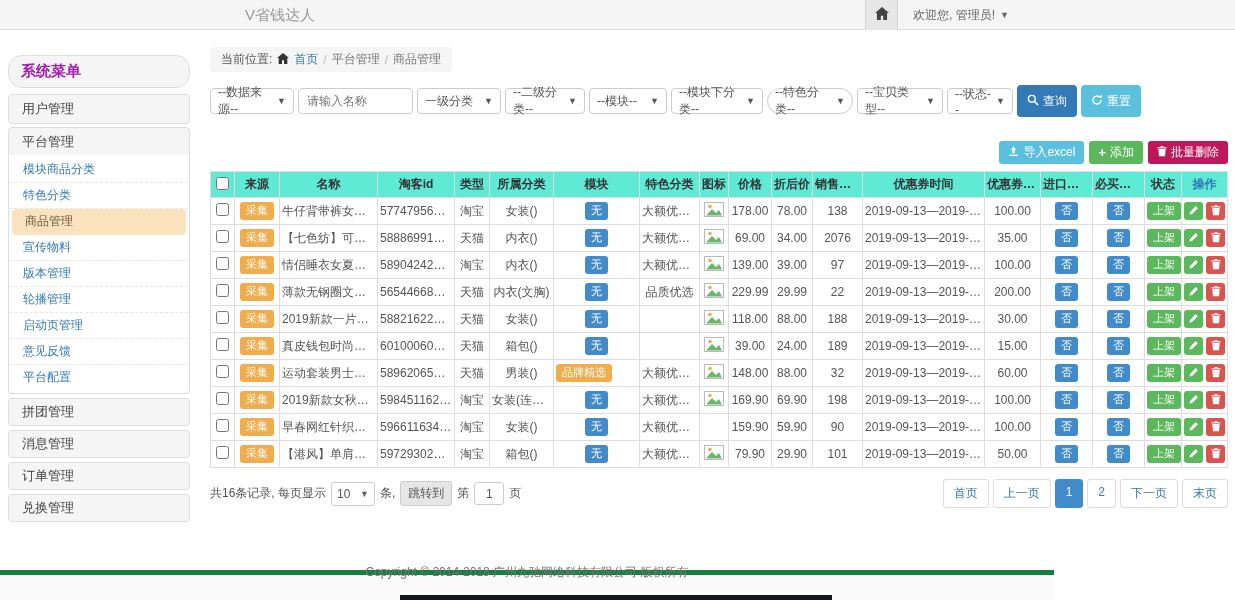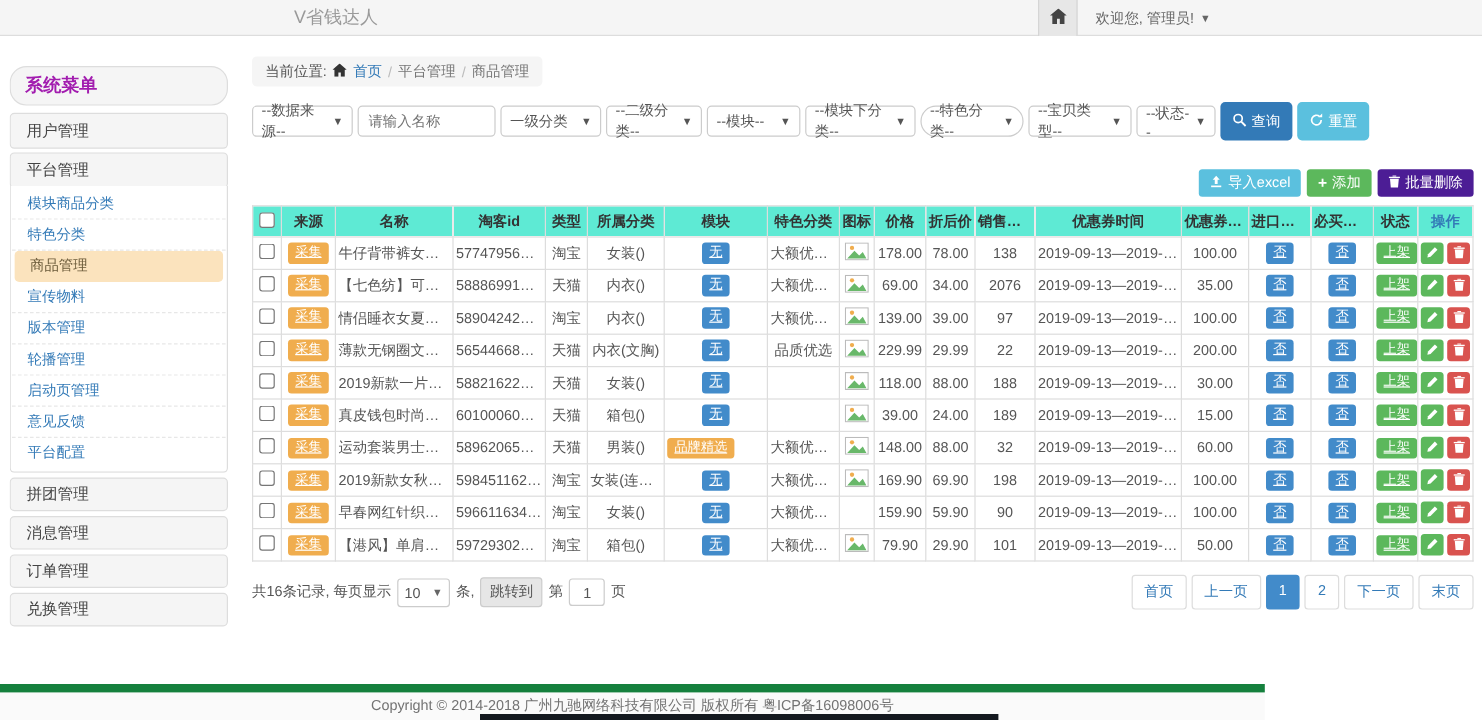--- a/index.html
+++ b/index.html
@@ -35,48 +35,48 @@
   .sel .caret { color:#555; }
   .txt-input { height:26px; width:115px; border:1px solid #ccc; border-radius:4px; padding:0 8px; font-size:12px; color:#555; font-family:inherit; }
   .btn { height:26px; border:none; border-radius:4px; color:#fff; font-size:12px; padding:16px 10px; display:inline-flex; align-items:center; gap:4px; cursor:pointer; font-family:inherit; }
   .btn-search { background:#337ab7; }
   .btn-reset { background:#5bc0de; }
 
   .toolbar { display:flex; justify-content:flex-end; gap:5px; margin-top:24px; }
   .btn-sm { height:23px; border:none; border-radius:3px; color:#fff; font-size:12px; padding:0 9px; display:inline-flex; align-items:center; gap:4px; cursor:pointer; font-family:inherit; }
   .btn-import { background:#5bc0de; }
   .btn-add { background:#5cb85c; }
-  .btn-batch-del { background:#4c1d95;text-align:center; }
+  .btn-batch-del { background:#be185d;text-align:center; }
   .plus { font-weight:bold; font-size:13px; }
 
   table { border-collapse:collapse; width:100%; table-layout:fixed; margin-top:7px; }
   th,td { border:1px solid #ddd; text-align:center; padding:4px 2px; overflow:hidden; white-space:nowrap; text-overflow:ellipsis; height:26px; }
   th { color:#333; font-weight:bold; background:#5eead4; }
   th.op-col { color:#337ab7; }
   td { color:#555; }
-  .badge { display:inline-block; padding:2px 6px; border-radius:3px; color:#fff; font-size:11px; line-height:1.2;text-decoration:underline; }
+  .badge { display:inline-block; padding:2px 6px; border-radius:3px; color:#fff; font-size:11px; line-height:1.2; }
   .bg-orange { background:#f0ad4e; }
   .bg-blue { background:#428bca; cursor:pointer; }
   .bg-green { background:#5cb85c; cursor:pointer; }
   .op-btn { display:inline-flex; align-items:center; justify-content:center; width:19px; height:18px; border:none; border-radius:3px; cursor:pointer; padding:0; vertical-align:middle; }
   .op-edit { background:#5cb85c; margin-right:3px; }
   .op-del { background:#d9534f; }
   .mod-txt { margin-left:2px; }
 
   .pagebar { display:flex; justify-content:space-between; align-items:center; margin-top:11px; }
   .pg-left { display:flex; align-items:center; gap:5px; color:#555; }
   .mini-sel { height:24px; width:44px; border:1px solid #ccc; border-radius:3px; display:inline-flex; align-items:center; justify-content:space-between; padding:0 5px; background:#fff; cursor:pointer; }
   .jump-btn { background:#e6e6e6; border:1px solid #ccc; border-radius:3px; padding:3px 7px; color:#555; cursor:pointer; }
   .page-input { width:30px; height:23px; border:1px solid #ccc; border-radius:3px; text-align:center; font-size:12px; color:#555; font-family:inherit; }
   .pg-right { display:flex; }
   .pg-btn { border:1px solid #ddd; background:#fff; color:#337ab7; padding:5px 10px; border-radius:3px; margin-left:4px; cursor:pointer; }
   .pg-btn.active { background:#428bca; border-color:#428bca; color:#fff; }
 
   
-  .footer { position:absolute; left:0; top:570px; width:1054px; height:30px; background:#fafafa; border-top:7px solid #15803d; display:flex; align-items:center; justify-content:center; color:#737373; z-index:5; }
+  .footer { position:absolute; left:0; top:570px; width:1054px; height:30px; background:#fafafa; border-top:5px solid #15803d; display:flex; align-items:center; justify-content:center; color:#737373; z-index:5;flex-direction:column; }
   .footer a { color:#737373; text-decoration:none; cursor:pointer; }
   .bottom-bar { position:absolute; left:400px; bottom:0; width:432px; height:5px; background:#14191f; z-index:6; }
 </style>
 </head>
 <body>
 
 <div class="topbar">
   <div class="topbar-title">V省钱达人</div>
   <div class="topbar-right">
     <div class="home-box">

